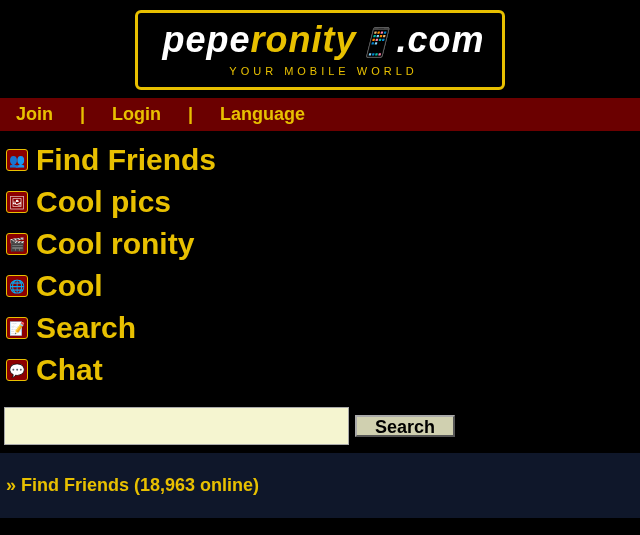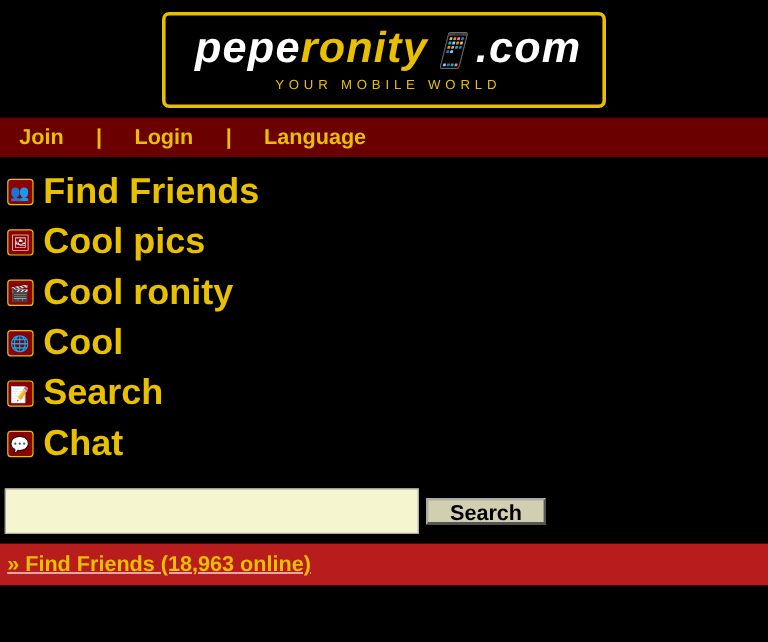--- a/index.html
+++ b/index.html
@@ -139,25 +139,24 @@
       color: #000;
       font-size: 18px;
       font-weight: bold;
       height: 22px;
       padding: 0 18px;
       cursor: pointer;
     }
 
     
     #find-friends-bar {
-      background: #b91c1c;
-      padding: 7px 6px;
-      display: flex;
-      align-items: center;
-      text-decoration: underline;
+      background: #0f172a;
+      padding: 22px 6px;
+      display: flex;
+      align-items: center;
     }
 
     #find-friends-bar-text {
       color: #e8c000;
       font-size: 18px;
       font-weight: bold;
     }
 
     
     #bottom-area {

